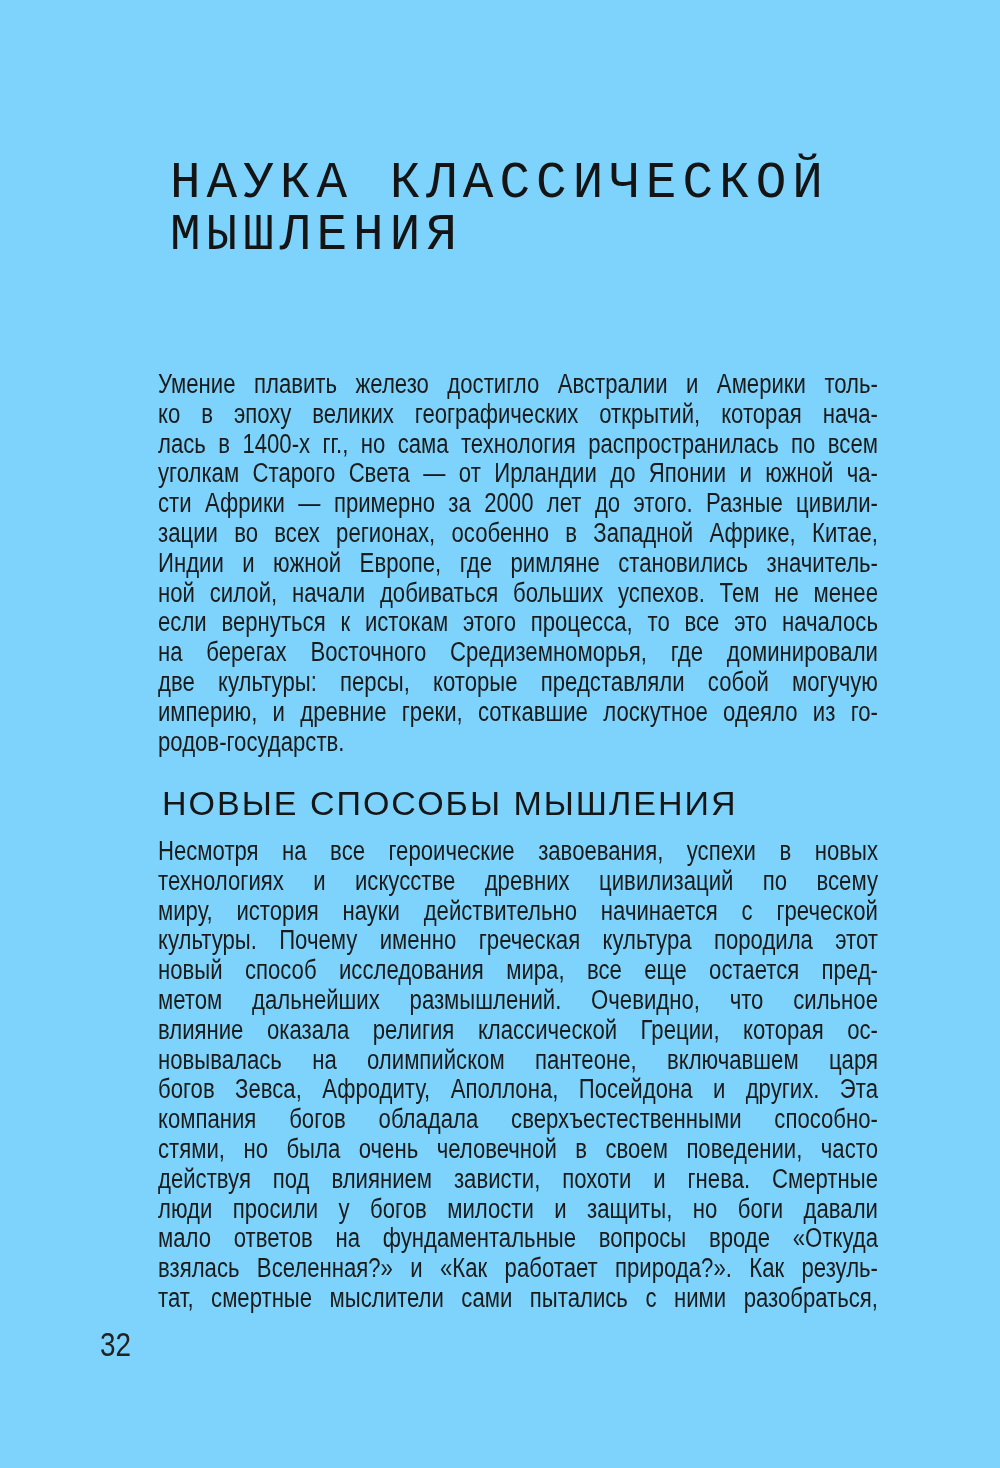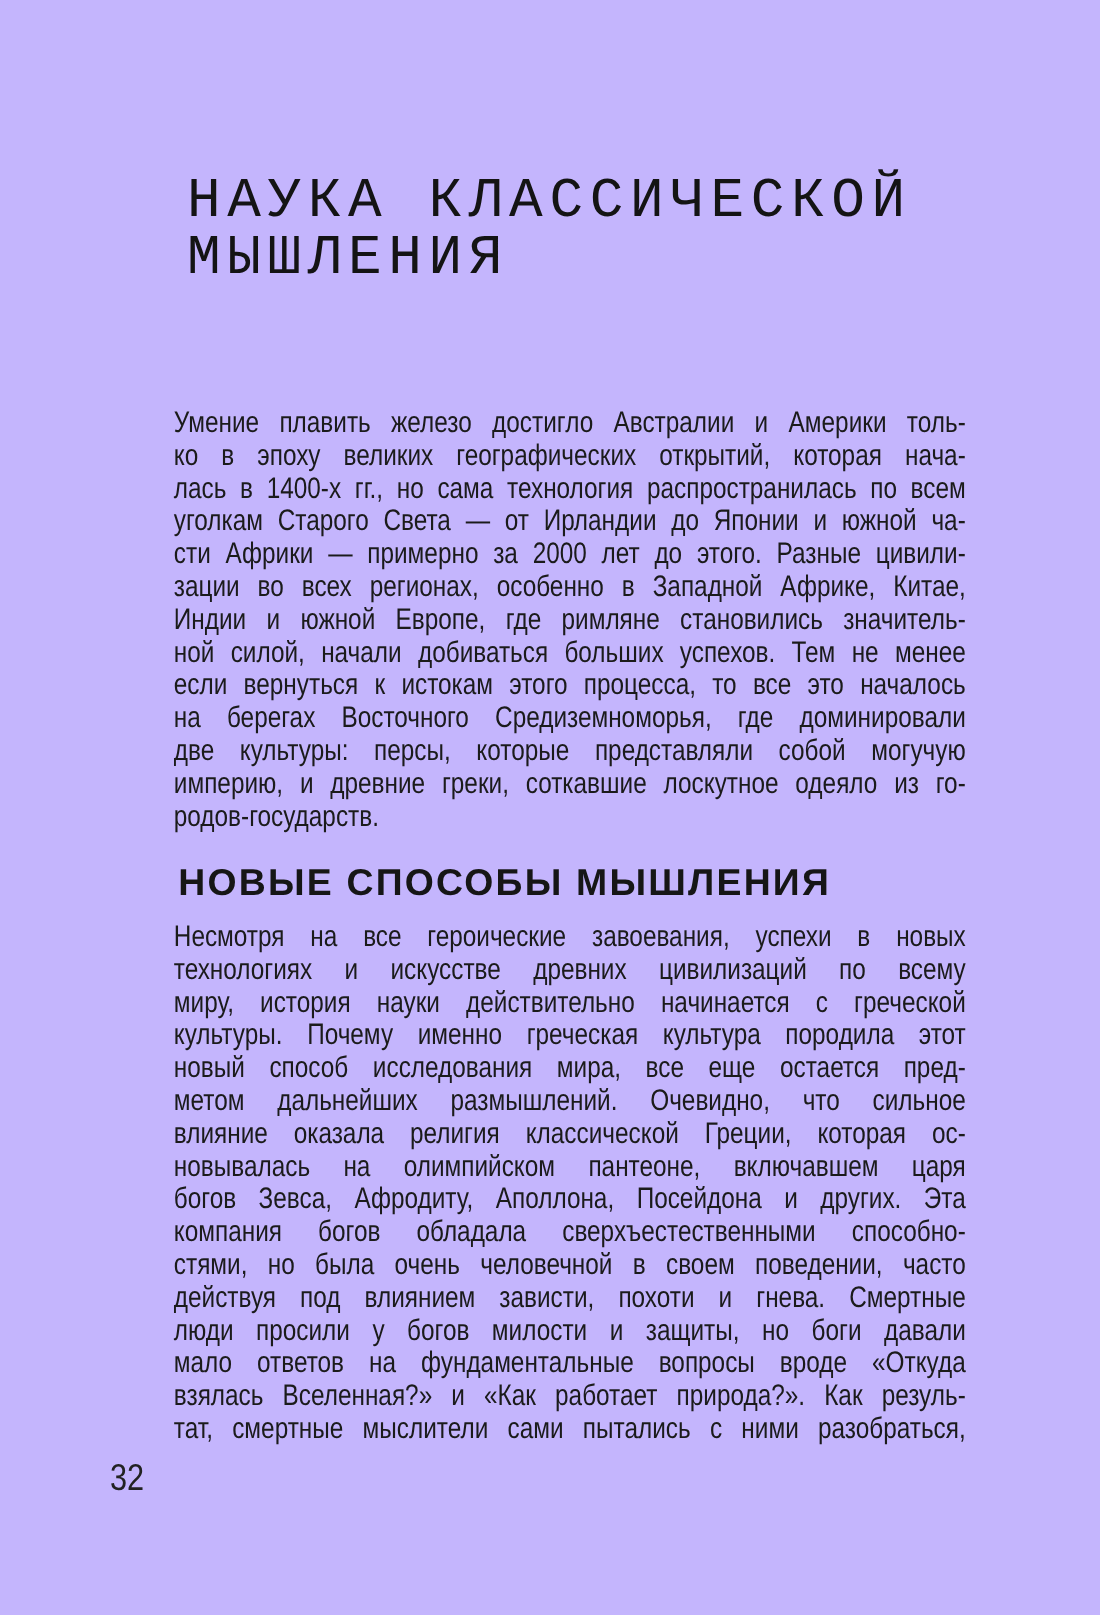--- a/index.html
+++ b/index.html
@@ -4,21 +4,21 @@
 <style>
   html, body {
     margin: 0;
     padding: 0;
     background: #ffffff;
   }
   .page {
     position: relative;
     width: 1000px;
     height: 1468px;
-    background: #c4b5fd;
+    background: #7dd3fc;
     overflow: hidden;
     font-family: "Liberation Sans", sans-serif;
     color: #1b1b1b;
   }
   
   .chapter-title {
     position: absolute;
     left: 170px;
     top: 158px;
     font-family: "Liberation Mono", "DejaVu Sans Mono", monospace;
@@ -50,21 +50,21 @@
   }
   #intro-paragraph { top: 370px; }
   #section-paragraph { top: 837px; }
 
   .section-heading {
     position: absolute;
     left: 162px;
     top: 783px;
     font-size: 34px;
     line-height: 40px;
-    font-weight: 700;
+    font-weight: 400;
     letter-spacing: 2px;
     color: #161616;
     white-space: nowrap;
   }
   .page-number {
     position: absolute;
     left: 100px;
     top: 1326px;
     font-size: 34px;
     line-height: 36px;

